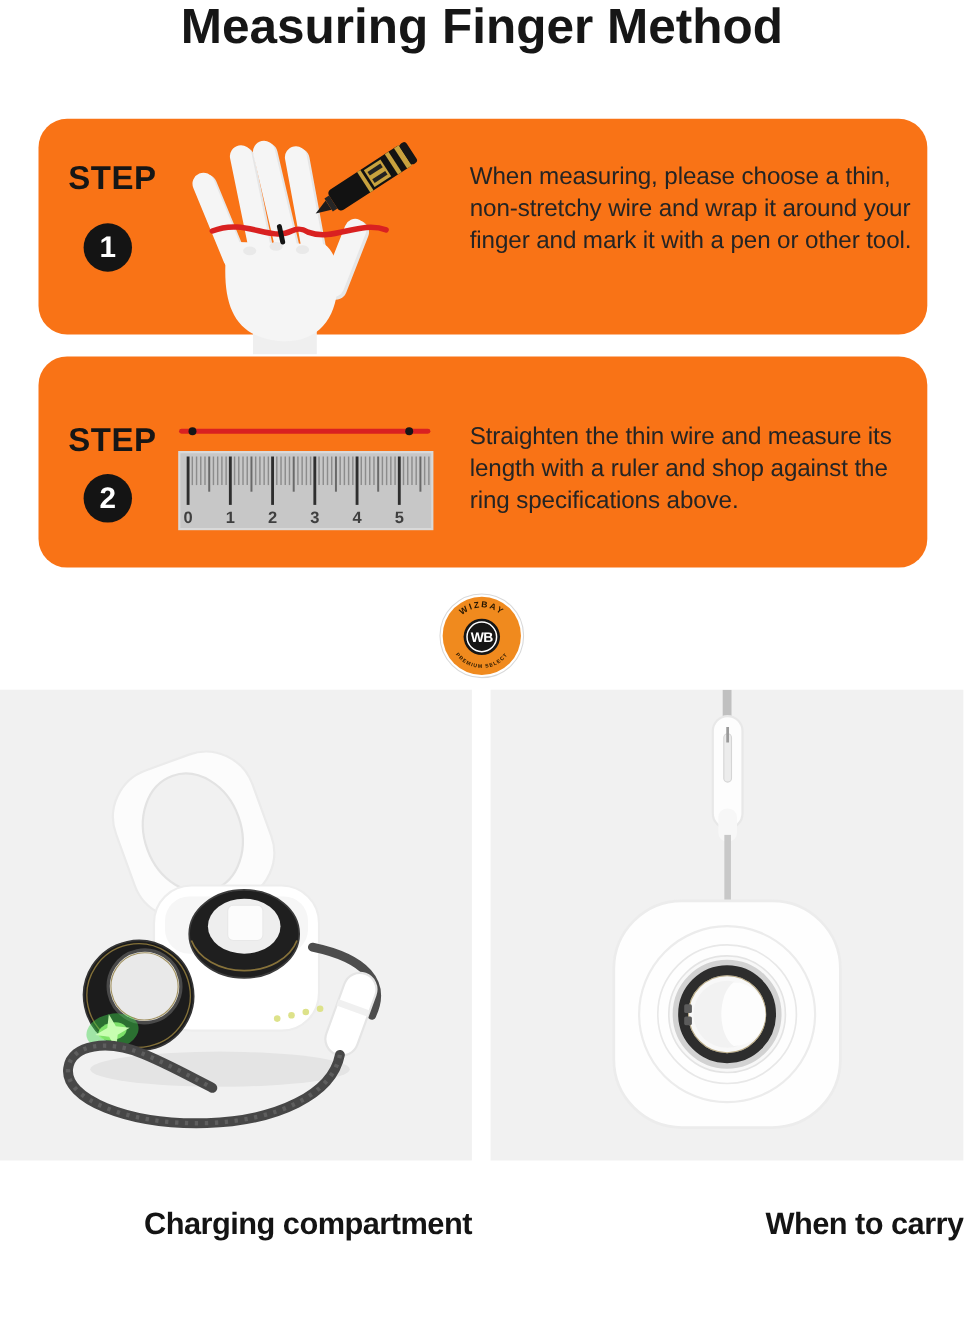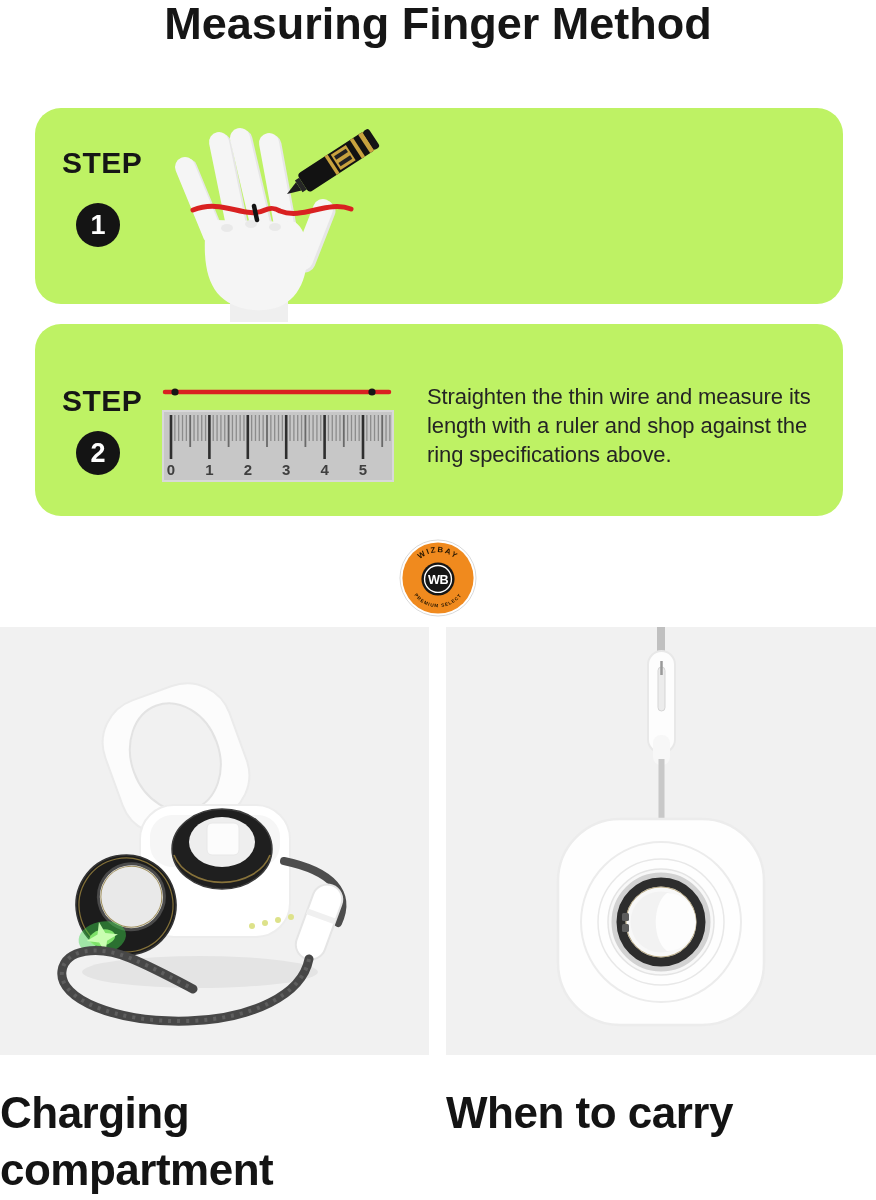--- a/index.html
+++ b/index.html
@@ -6,21 +6,21 @@
   body {
     width:876px; height:1200px; position:relative; background:#ffffff;
     font-family:"Liberation Sans", sans-serif; overflow:hidden;
   }
   .title {
     position:absolute; top:-6px; left:0; width:876px; margin:0;
     text-align:center; font-size:45px; line-height:60px; font-weight:800;
     color:#161616; letter-spacing:0;
   }
   .card {
-    position:absolute; left:35px; width:808px; background:#bef264;
+    position:absolute; left:35px; width:808px; background:#f97316;
     border-radius:26px;
   }
   .card1 { top:108px; height:196px; }
   .card2 { top:324px; height:192px; }
   .step-label {
     position:absolute; left:27px; font-size:30px; font-weight:800;
     color:#161616; letter-spacing:.5px;
   }
   .card1 .step-label { top:38px; }
   .card2 .step-label { top:60px; }
@@ -42,21 +42,21 @@
   .rn   { font:bold 15px "Liberation Sans", sans-serif; fill:#3f3f3f; }
   .badge { position:absolute; left:399px; top:539px; width:78px; height:78px; }
   .badge-arc  { font:bold 8px  "Liberation Sans", sans-serif; fill:#221400; letter-spacing:1.6px; }
   .badge-arc2 { font:bold 4.8px "Liberation Sans", sans-serif; fill:#221400; letter-spacing:1px; }
   .badge-mono { font:bold 13px "Liberation Sans", sans-serif; fill:#ffffff; letter-spacing:-.5px; }
   .panel { position:absolute; top:627px; height:428px; background:#f1f1f1; }
   .panel-left  { left:0;     width:429px; }
   .panel-right { left:446px; width:430px; }
   .panel svg { width:100%; height:100%; display:block; }
   .caption {
-    position:absolute; text-align:left; font-size:44px; line-height:57px;
+    position:absolute; text-align:right; font-size:28px; line-height:57px;
     font-weight:800; color:#141414; letter-spacing:-.5px;
   }
   .cap-left  { left:0;     width:429px; top:1084px; }
   .cap-right { left:446px; width:430px; top:1084px; }
 </style>
 </head>
 <body>
 
 <div>
 
@@ -103,20 +103,21 @@
         <rect x="52" y="-11" width="3.5" height="22" fill="#c8a23e"></rect>
         <rect x="58" y="-9" width="18" height="18" fill="#c8a23e"></rect>
         <rect x="60" y="-6" width="14" height="4" fill="#222222"></rect>
         <rect x="60" y="2" width="14" height="4" fill="#222222"></rect>
         <rect x="82" y="-11" width="4" height="22" fill="#c8a23e"></rect>
         <rect x="92" y="-11" width="5" height="22" fill="#c8a23e"></rect>
         <rect x="97" y="-11" width="7" height="22" rx="3" fill="#151515"></rect>
       </g>
     </svg>
 
+    <p class="step-text">When measuring, please choose a thin, non-stretchy wire and wrap it around your finger and mark it with a pen or other tool.</p>
   </section>
 
   <section class="card card2">
     <div class="step-label">STEP</div>
     <div class="step-num">
       <span>2</span>
     </div>
 
     <svg class="ruler-art" viewBox="0 0 232 102">
 

